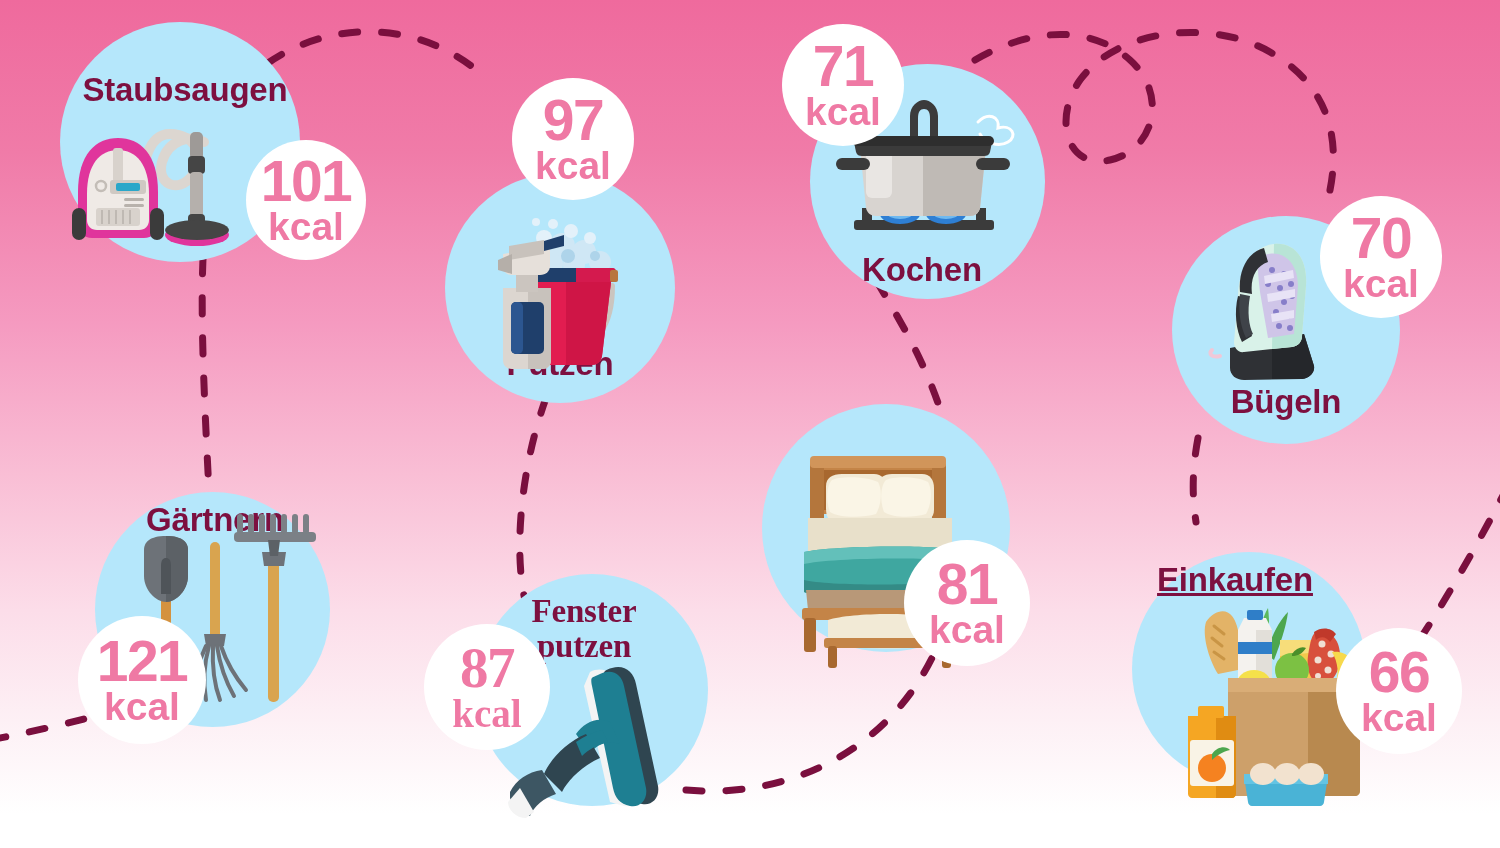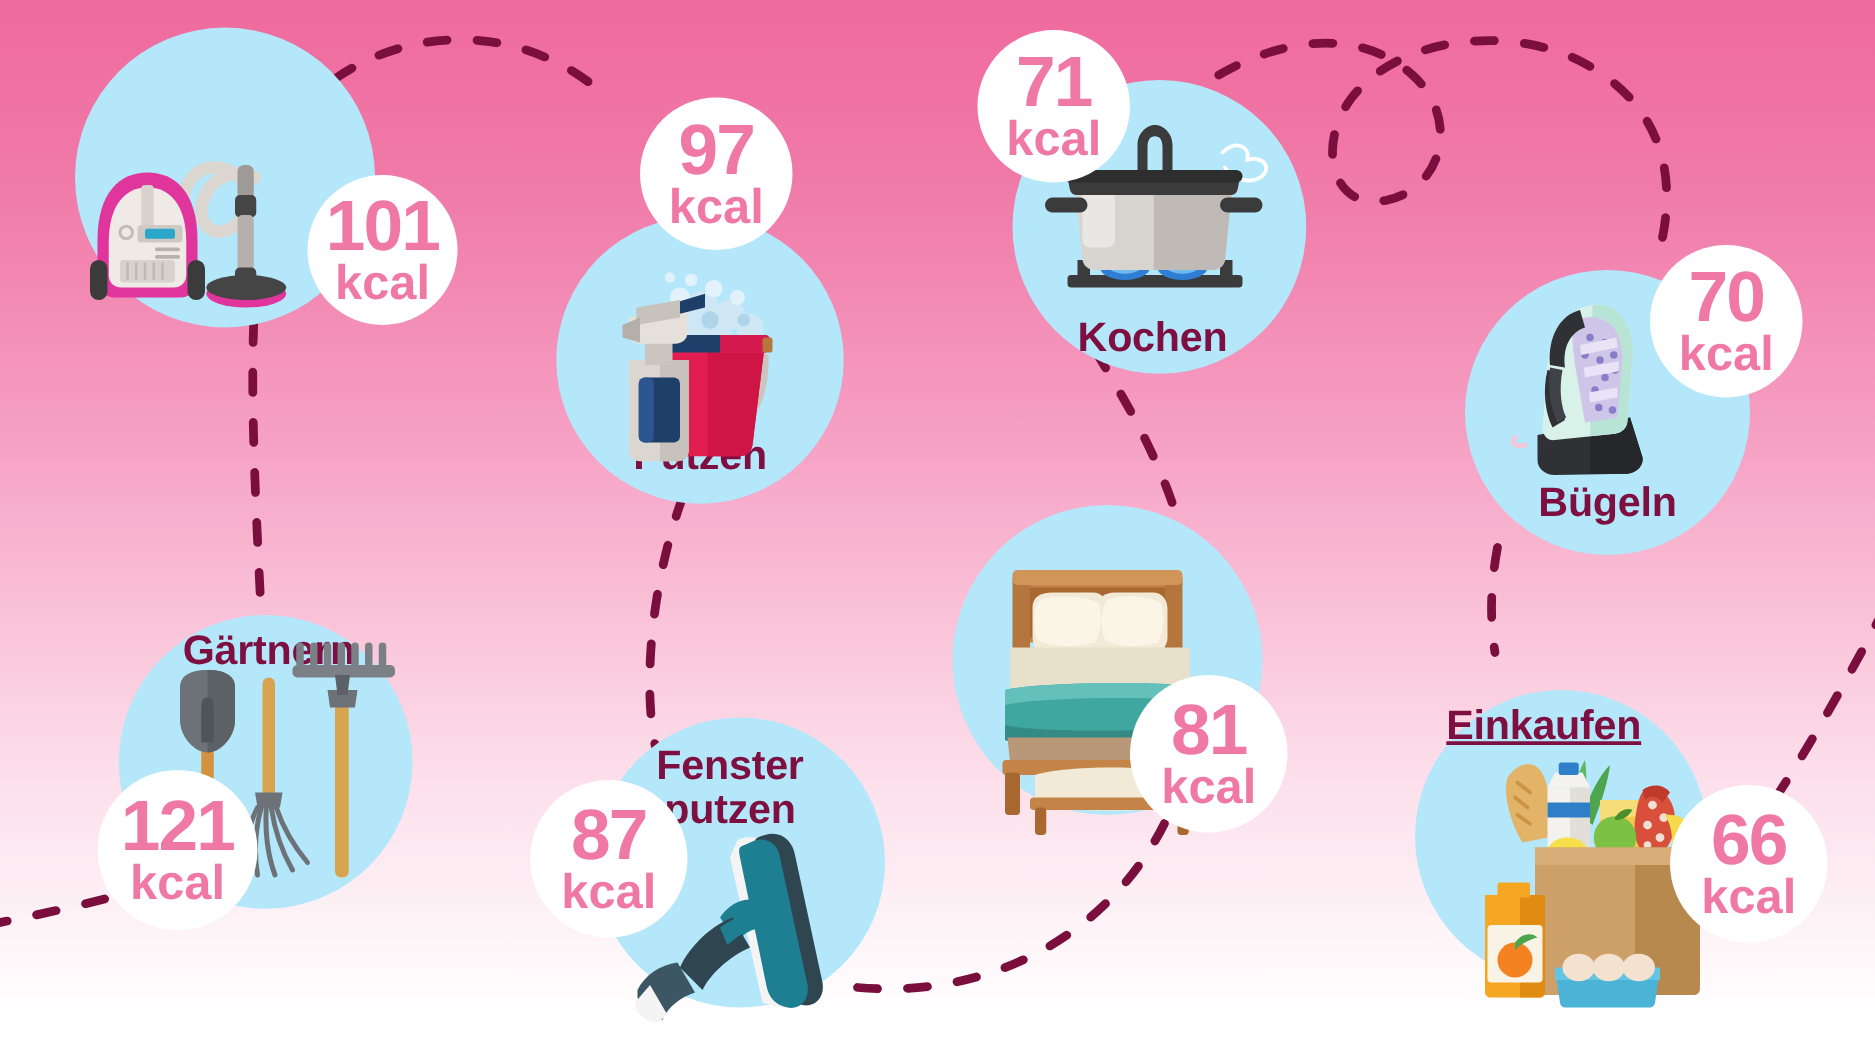--- a/index.html
+++ b/index.html
@@ -107,20 +107,21 @@
 
     <path class="dash" d="M 975,60 C 1030,28 1090,24 1130,60 C 1168,94 1155,150 1110,160 C 1068,170 1052,120 1080,80 C 1120,26 1215,20 1270,52 C 1330,86 1340,140 1330,190"></path>
 
     <path class="dash" d="M 1198,438 C 1192,470 1192,496 1196,522"></path>
 
     <path class="dash" d="M 1508,486 C 1480,540 1446,600 1418,642"></path>
   </svg>
 
   <div class="node" style="left:38px; top:22px; width:330px; height:240px;">
     <div class="disc" style="width:240px;height:240px;left:22px;top:0;"></div>
+    <div class="node-label" style="top:50px; left:-18px; width:330px;">Staubsaugen</div>
 
     <svg class="art" width="330" height="240" viewBox="0 0 330 240">
 
       <path d="M106,188 C100,140 112,112 132,112 C158,112 168,136 154,154 C140,172 118,162 124,140 C130,118 152,112 166,120" fill="none" stroke="#dcd6d0" stroke-width="10" stroke-linecap="round"></path>
 
       <rect x="152" y="110" width="13" height="28" rx="5" fill="#9e9a97"></rect>
       <rect x="150" y="134" width="17" height="18" rx="4" fill="#454545"></rect>
       <rect x="152" y="150" width="13" height="46" rx="4" fill="#b5b0ac"></rect>
       <rect x="150" y="192" width="17" height="14" rx="4" fill="#454545"></rect>
       <ellipse cx="159" cy="213" rx="32" ry="11" fill="#e0359c"></ellipse>
@@ -329,21 +330,21 @@
       </g>
       <path d="M198,56 L210,56 L208,72 L200,72 Z" fill="#5c6166"></path>
     </svg>
 
     <div class="badge" style="width:128px;height:128px;left:8px;top:132px;">
       <span class="num">121</span>
       <span class="unit">kcal</span>
     </div>
   </div>
 
-  <div class="node" style="left:424px; top:562px; width:300px; height:286px;">
+  <div class="node" style="left:424px; top:562px; width:300px; height:286px;font-family:Liberation Serif, serif;">
     <div class="disc" style="width:232px;height:232px;left:52px;top:12px;"></div>
     <div class="node-label" style="top:32px; left:40px; width:240px;">Fenster
 putzen</div>
 
     <svg class="art" width="300" height="286" viewBox="0 0 300 286">
 
       <path d="M166,110 C178,104 190,110 192,120 L216,226 C218,238 210,246 200,244 L186,240 L160,124 Z" fill="#f4f4f4"></path>
 
       <path d="M188,106 C200,102 210,110 212,122 L234,224 C236,236 228,244 218,242 C208,240 203,234 201,224 L180,120 C178,110 180,108 188,106 Z" fill="#2f4550"></path>
 

